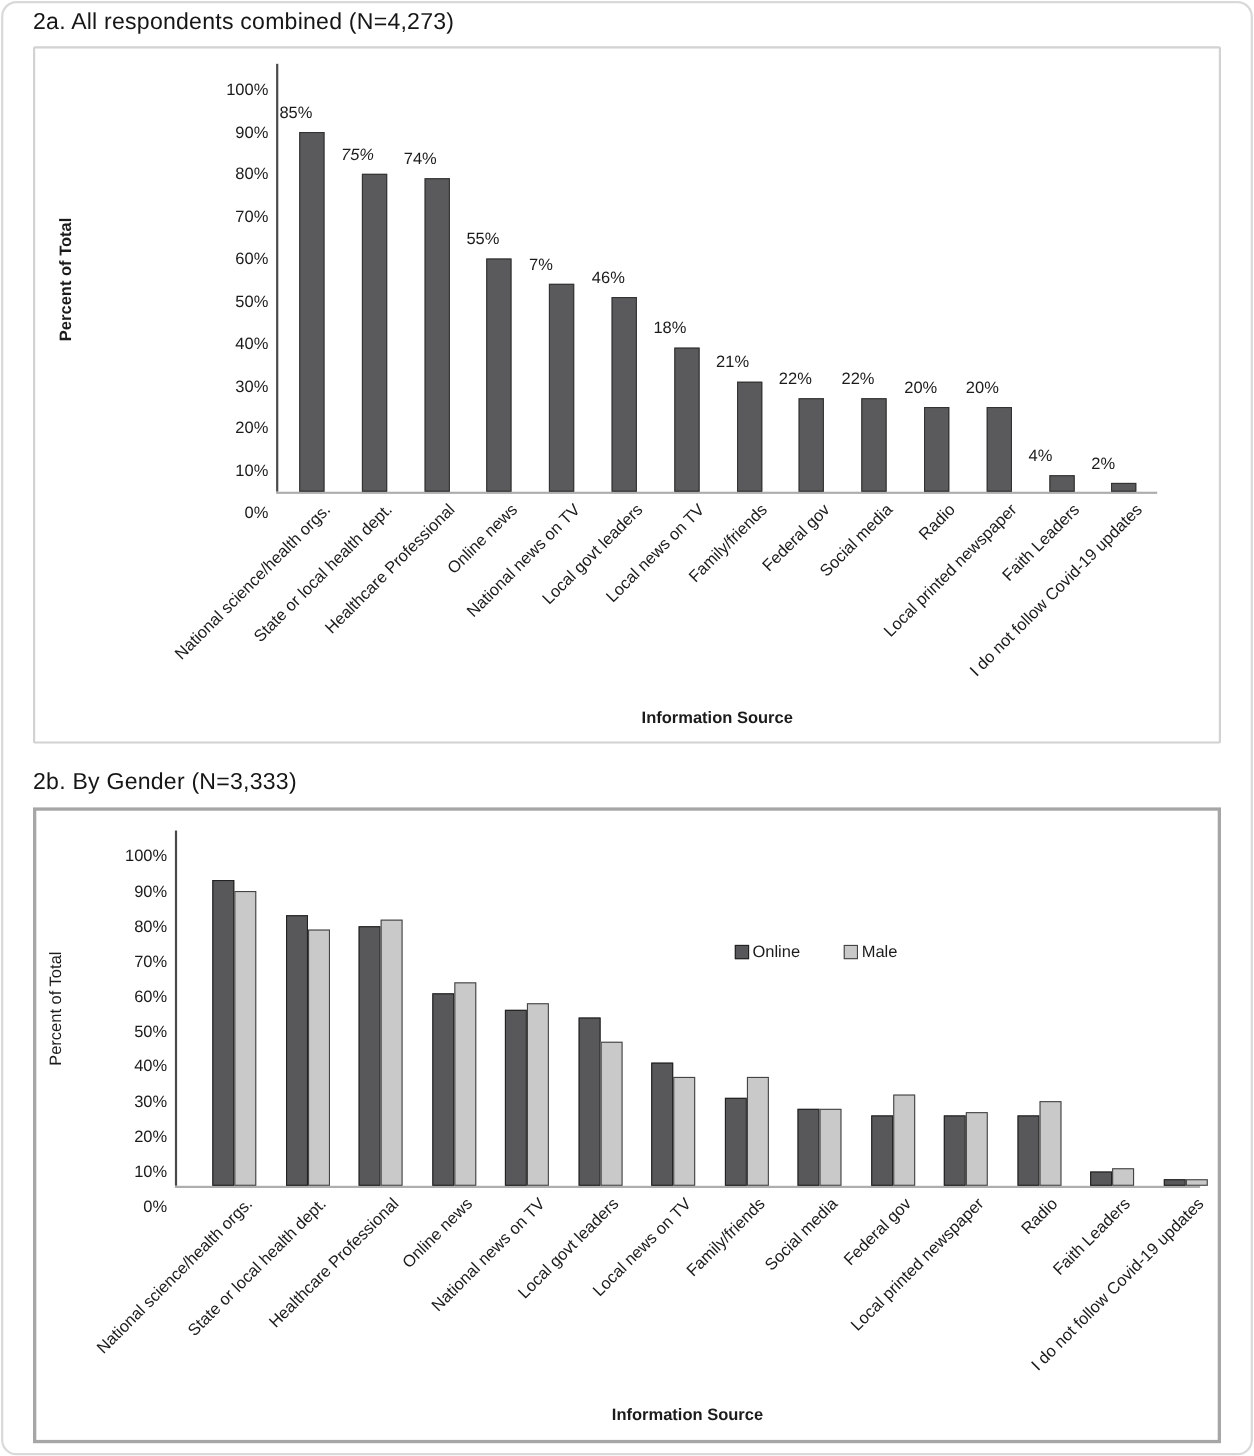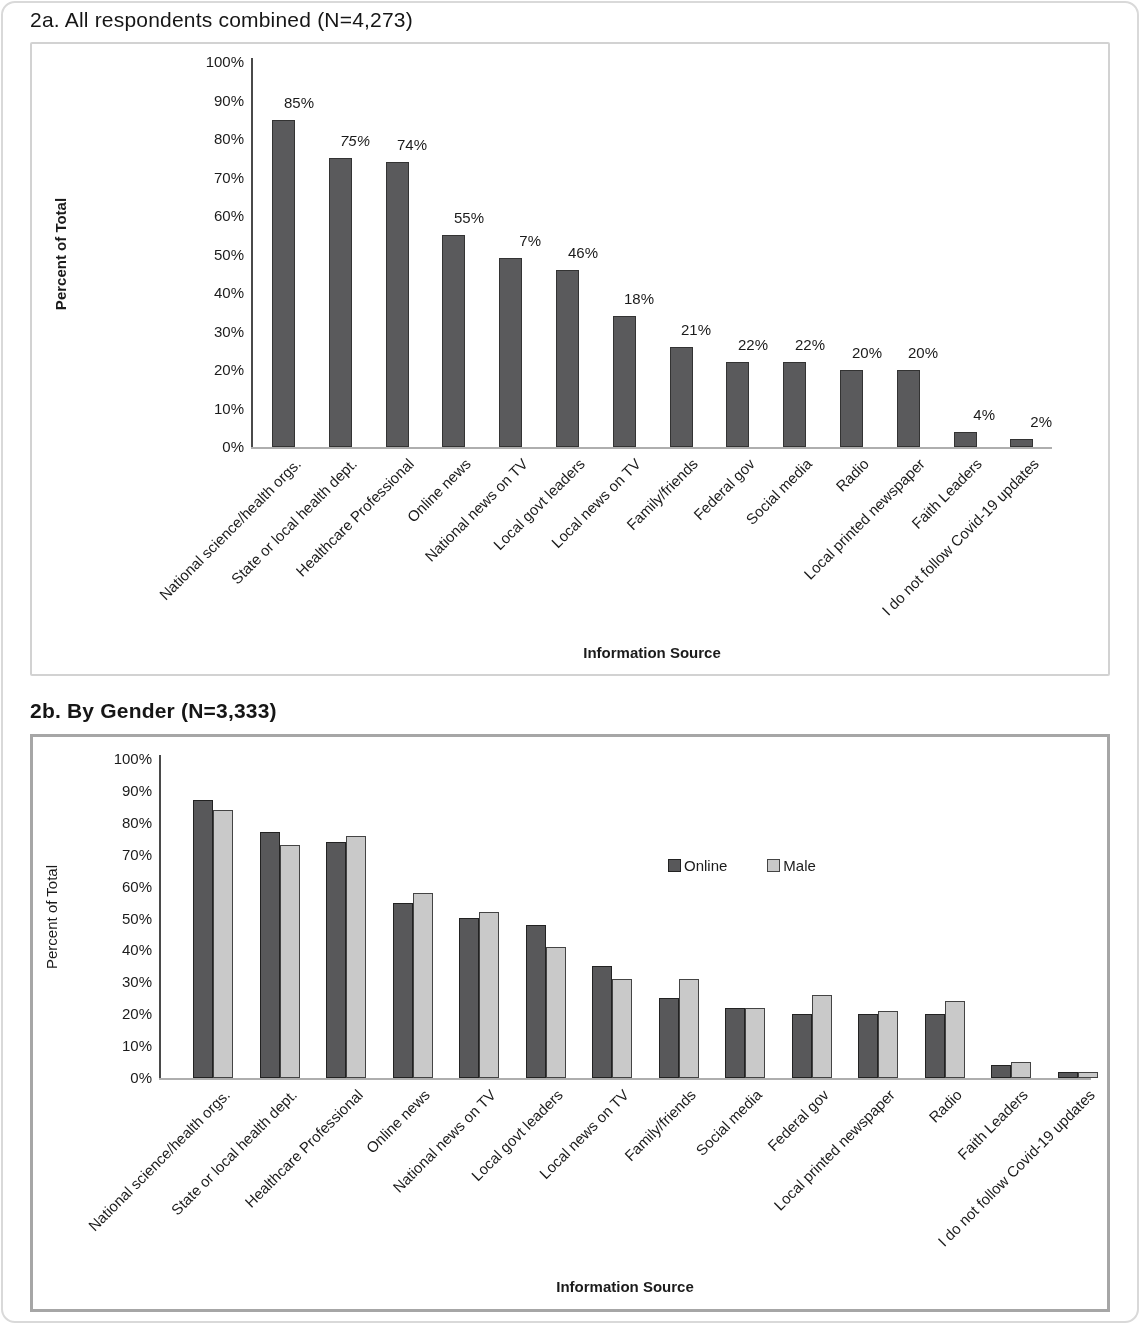--- a/index.html
+++ b/index.html
@@ -3,36 +3,36 @@
 <meta charset="utf-8">
 <style>
   html,body{margin:0;padding:0;}
   body{
     width:1140px;height:1324px;position:relative;background:#ffffff;
     font-family:"Liberation Sans", sans-serif;color:#1b1b1b;overflow:hidden;
   }
   .frame{position:absolute;inset:1px;border:2px solid #d9d9d9;border-radius:14px;pointer-events:none;}
   .title{position:absolute;margin:0;font-size:21px;font-weight:400;color:#161616;letter-spacing:0.2px;}
   #titleA{left:30px;top:8px;}
-  #titleB{left:30px;top:699px;font-weight:bold;}
+  #titleB{left:30px;top:699px;}
   .box{position:absolute;background:#ffffff;box-sizing:border-box;}
   #boxA{left:30px;top:42px;width:1080px;height:634px;border:2px solid #d2d2d2;border-radius:2px;}
   #boxB{left:30px;top:734px;width:1080px;height:578px;border:3px solid #a6a6a6;}
   .el{position:absolute;color:#1b1b1b;}
   .ylab{position:absolute;font-size:15px;white-space:nowrap;transform:translate(-50%,-50%) rotate(-90deg);}
   #boxA .ylab{left:28px;top:210px;font-weight:bold;}
   #boxB .ylab{left:18px;top:180px;font-weight:400;}
   .xlab{position:absolute;font-size:15px;font-weight:bold;transform:translateX(-50%);white-space:nowrap;}
   #boxA .xlab{left:620px;top:600px;}
   #boxB .xlab{left:592px;top:541px;}
   .cat{position:absolute;height:18px;line-height:18px;text-align:right;white-space:nowrap;
        transform-origin:100% 0;transform:rotate(-45deg);font-size:15px;color:#1b1b1b;}
   .bar{position:absolute;box-sizing:border-box;}
-  .ytick{font-size:15px;text-align:right;}
-  .vlabel{font-size:15px;text-align:right;}
+  .ytick{font-size:15px;text-align:right;margin-top:20px;}
+  .vlabel{font-size:15px;text-align:left;}
   .legend{position:absolute;left:635px;top:120px;display:flex;gap:40px;align-items:center;}
   .litem{display:flex;align-items:center;font-size:15px;}
   .swatch{display:inline-block;width:13px;height:13px;margin-right:3px;box-sizing:border-box;}
 </style>
 </head>
 <body>
 
 <div class="frame"></div>
 
 <section>

